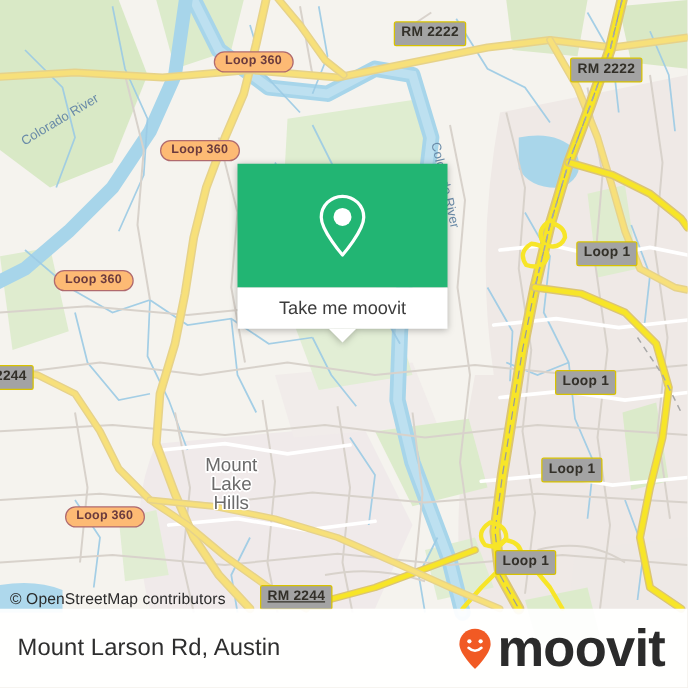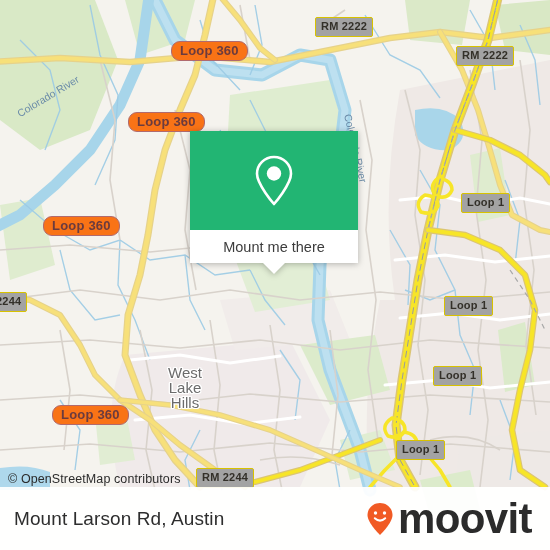--- a/index.html
+++ b/index.html
@@ -33,24 +33,24 @@
   }
   .shield-yellow {
     background: #a3a3a3;
     border: 1.5px solid #d8c200;
     color: #333029;
     font-size: 11px;
     padding: 3px 5px 4px 5px;
     border-radius: 2px;
   }
   .shield-pink {
-    background: #f97316;
+    background: #fdba74;
     border: 1.6px solid #b06a6e;
     color: #6b3b3e;
-    font-size: 13px;
+    font-size: 10px;
     padding: 2px 8px 3px 8px;
     border-radius: 9px;
   }
   .maplabel {
     position: absolute;
     color: #5c5c5c;
     user-select: none;
     white-space: nowrap;
   }
   .place-label {
@@ -312,45 +312,45 @@
   <div class="shield shield-pink" style="left:171px;top:41px;">Loop 360</div>
 
   <div class="shield shield-pink" style="left:128px;top:112px;">Loop 360</div>
 
   <div class="shield shield-pink" style="left:43px;top:216px;">Loop 360</div>
 
   <div class="shield shield-pink" style="left:52px;top:405px;">Loop 360</div>
 
   <div class="shield shield-yellow" style="left:-10px;top:292px;">2244</div>
 
-  <div class="shield shield-yellow" style="left:196px;top:468px;">RM 2244</div>
+  <div class="shield shield-yellow" style="left:208px;top:468px;text-decoration:underline;">RM 2244</div>
 
   <div class="shield shield-yellow" style="left:461px;top:193px;">Loop 1</div>
 
   <div class="shield shield-yellow" style="left:444px;top:296px;">Loop 1</div>
 
   <div class="shield shield-yellow" style="left:433px;top:366px;">Loop 1</div>
 
   <div class="shield shield-yellow" style="left:396px;top:440px;">Loop 1</div>
 
-  <div class="maplabel place-label" style="left:155px;top:365px;width:60px;">West Lake Hills</div>
+  <div class="maplabel place-label" style="left:155px;top:365px;width:60px;">Mount Lake Hills</div>
 
   <div class="maplabel river-label" style="left:18px;top:108px;transform:rotate(-31deg);transform-origin:left center;">Colorado River</div>
 
   <div class="maplabel river-label" style="left:348px;top:108px;transform:rotate(77deg);transform-origin:left center;">Colorado River</div>
 
   <div id="popup-card">
     <div id="popup-image">
       <svg width="46" height="56" viewBox="0 0 46 56">
         <path d="M23 4 C13.6 4 6 11.5 6 20.8 C6 31.5 23 51 23 51 C23 51 40 31.5 40 20.8 C40 11.5 32.4 4 23 4 Z" fill="none" stroke="#ffffff" stroke-width="2.6" stroke-linejoin="round"></path>
         <circle cx="23" cy="20.5" r="7.2" fill="#ffffff"></circle>
       </svg>
     </div>
     <div id="popup-footer">
-      <span id="popup-label">Mount me there</span>
+      <span id="popup-label">Take me moovit</span>
     </div>
     <div id="popup-tail"></div>
   </div>
 
   <div id="attribution">© OpenStreetMap contributors</div>
 
   <div id="bottom-bar">
     <span id="address-text">Mount Larson Rd, Austin</span>
     <div id="brand-logo">
       <svg width="28" height="34" viewBox="0 0 28 34">

